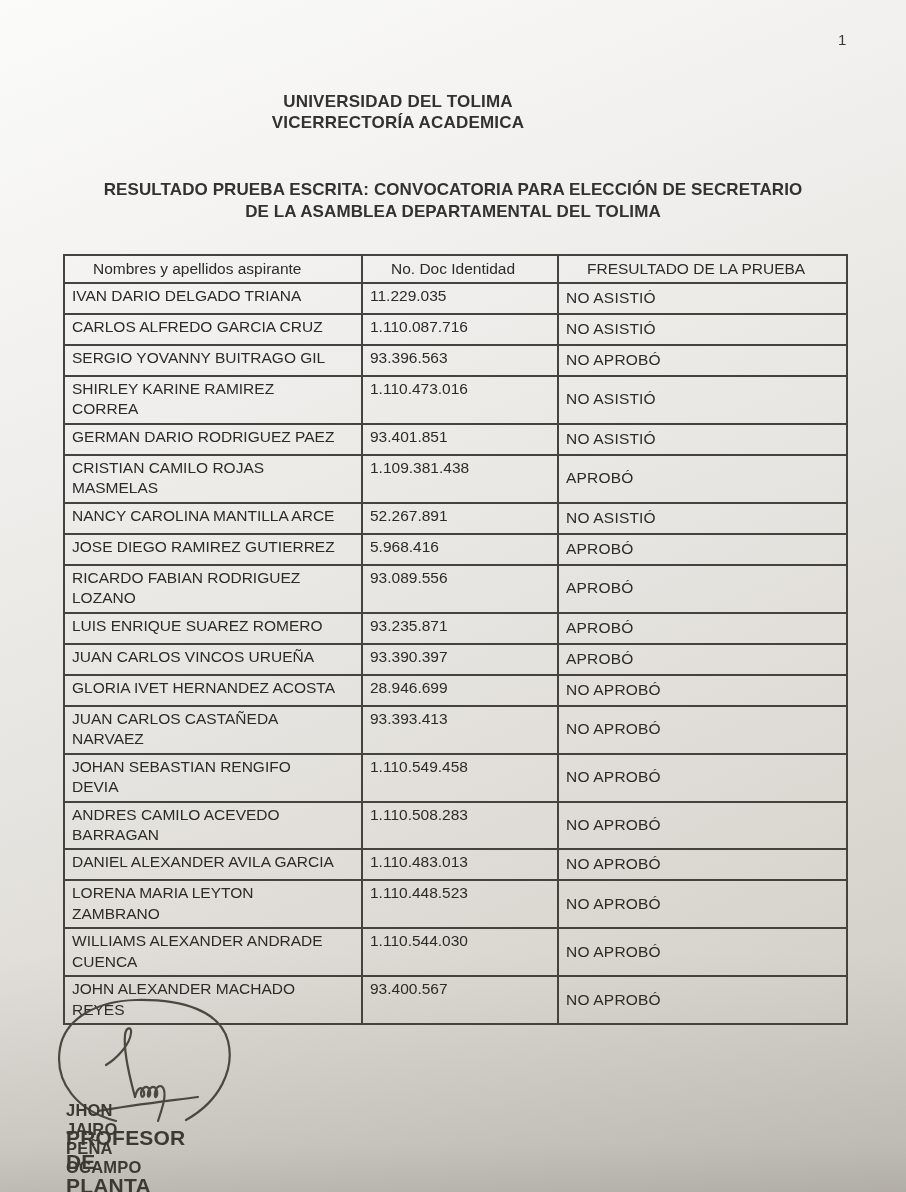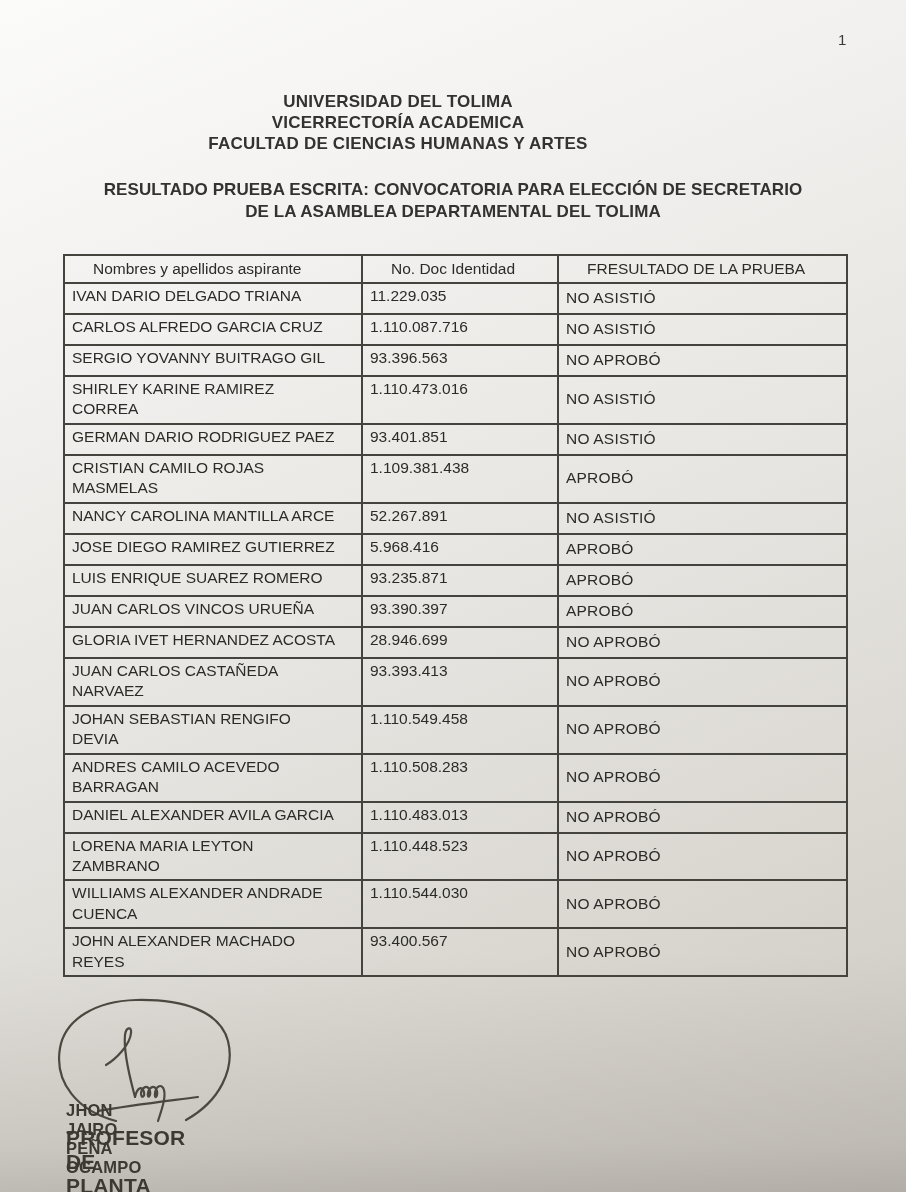--- a/index.html
+++ b/index.html
@@ -81,21 +81,20 @@
   }
 </style>
 </head>
 <body>
 
 <div class="page-number">1</div>
 
 <div class="doc-header">
   <div>UNIVERSIDAD DEL TOLIMA</div>
   <div>VICERRECTORÍA ACADEMICA</div>
-  <div>FACULTAD DE CIENCIAS HUMANAS Y ARTES</div>
 </div>
 
 <div class="doc-title">
   <div>RESULTADO  PRUEBA ESCRITA: CONVOCATORIA PARA ELECCIÓN DE SECRETARIO</div>
   <div>DE LA ASAMBLEA DEPARTAMENTAL DEL TOLIMA</div>
 </div>
 
 <table class="results">
   <colgroup>
     <col class="col-name">
@@ -146,20 +145,26 @@
         <td class="name-cell">NANCY CAROLINA MANTILLA ARCE</td>
         <td class="doc-cell">52.267.891</td>
         <td class="result-cell">NO ASISTIÓ</td>
       </tr>
       <tr>
         <td class="name-cell">JOSE DIEGO RAMIREZ GUTIERREZ</td>
         <td class="doc-cell">5.968.416</td>
         <td class="result-cell">APROBÓ</td>
       </tr>
       <tr>
+        <td class="name-cell">RICARDO FABIAN RODRIGUEZ
+LOZANO</td>
+        <td class="doc-cell">93.089.556</td>
+        <td class="result-cell">APROBÓ</td>
+      </tr>
+      <tr>
         <td class="name-cell">LUIS ENRIQUE SUAREZ ROMERO</td>
         <td class="doc-cell">93.235.871</td>
         <td class="result-cell">APROBÓ</td>
       </tr>
       <tr>
         <td class="name-cell">JUAN CARLOS VINCOS URUEÑA</td>
         <td class="doc-cell">93.390.397</td>
         <td class="result-cell">APROBÓ</td>
       </tr>
       <tr>

